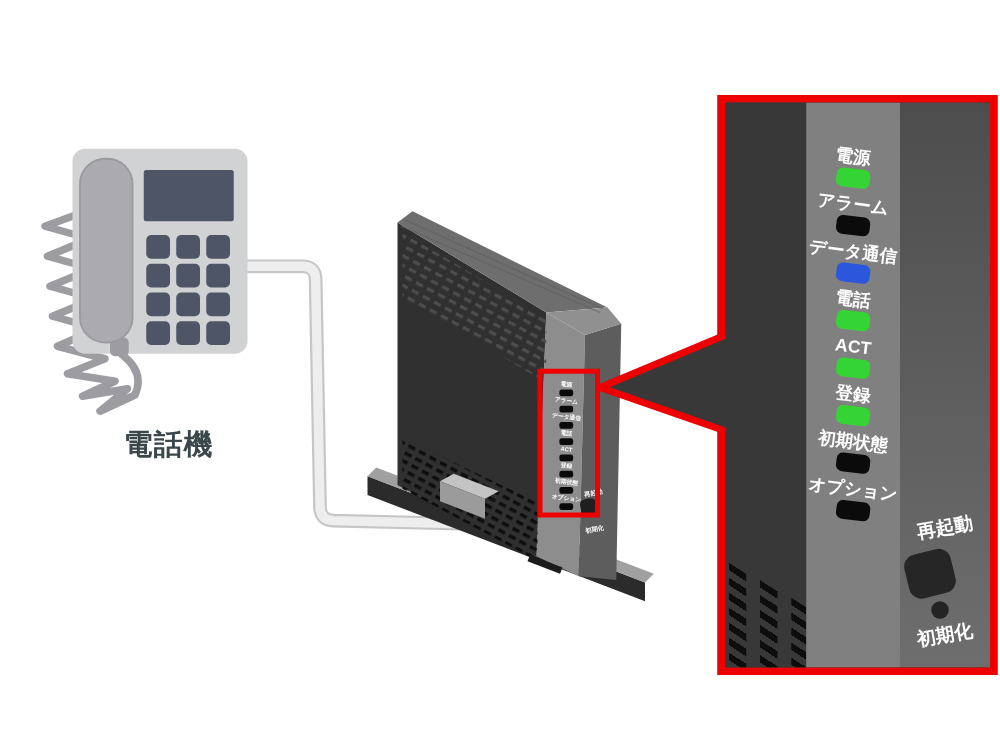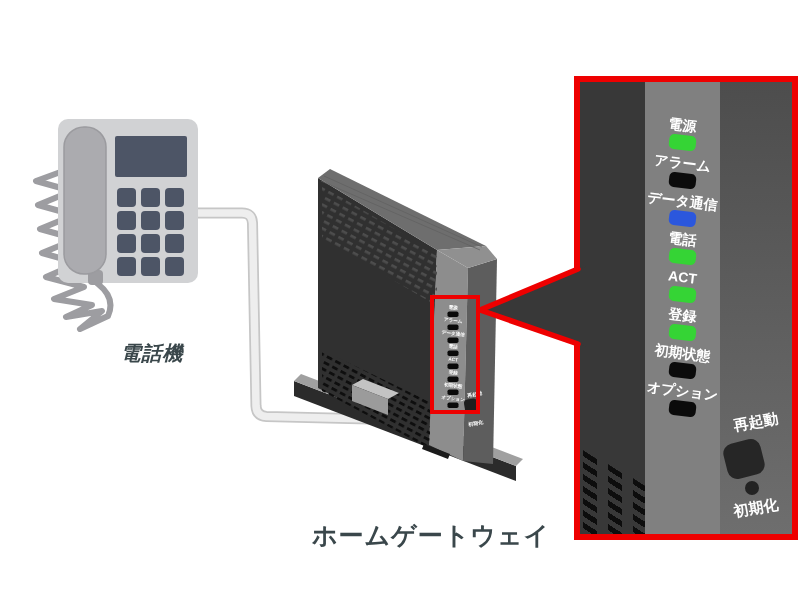--- a/index.html
+++ b/index.html
@@ -3,21 +3,21 @@
 <meta charset="utf-8">
 <style>
   html,body{margin:0;padding:0;background:#fff;}
   .stage{position:relative;width:800px;height:600px;background:#ffffff;overflow:hidden;
          font-family:"Liberation Sans",sans-serif;}
   .stage svg{display:block;}
   #illustration{position:absolute;left:0;top:0;z-index:1;}
   
   .caption{position:absolute;z-index:4;font-weight:bold;color:#3a474b;text-align:center;
            letter-spacing:1px;white-space:nowrap;}
-  #phone-caption{left:67px;top:340px;width:170px;font-size:20px;font-style:italic;}
+  #phone-caption{left:50px;top:340px;width:170px;font-size:23px;}
   #gateway-caption{left:291px;top:519px;width:280px;font-size:25px;}
   
   .inset{position:absolute;left:574px;top:76px;width:212px;height:452px;z-index:2;
          border:6px solid #ee0000;background:#383838;overflow:hidden;}
   .strip{position:absolute;top:0;bottom:0;}
   .strip-left{left:0;width:65px;background:#383838;}
   .strip-mid{left:65px;width:75px;background:#808080;}
   .strip-right{left:140px;width:72px;background:linear-gradient(#4d4d4d,#6e6e6e);}
   
   .led-list{position:absolute;top:36px;left:0;right:0;}
@@ -206,14 +206,13 @@
       <div class="init-label">初期化</div>
     </div>
   </div>
 
   <svg id="callout-arrow-svg" width="120" height="96" viewBox="0 0 120 96">
     <polygon points="12,54 118,10.5 118,90.5" fill="#383838"></polygon>
     <path d="M12,54 L110,13 M12,54 L110,88" stroke="#ee0000" stroke-width="5.5" stroke-linecap="round" fill="none"></path>
   </svg>
 
   <div id="phone-caption" class="caption">電話機</div>
-  <div id="gateway-caption" class="caption">ホームゲートウェイ</div>
 </div>
 
 </body></html>

